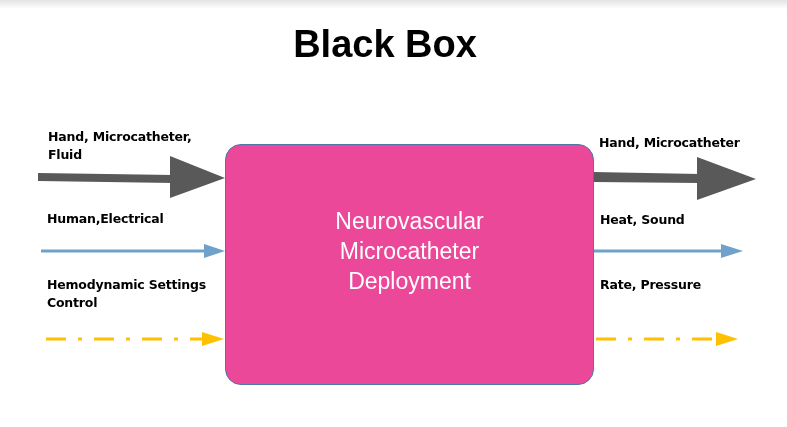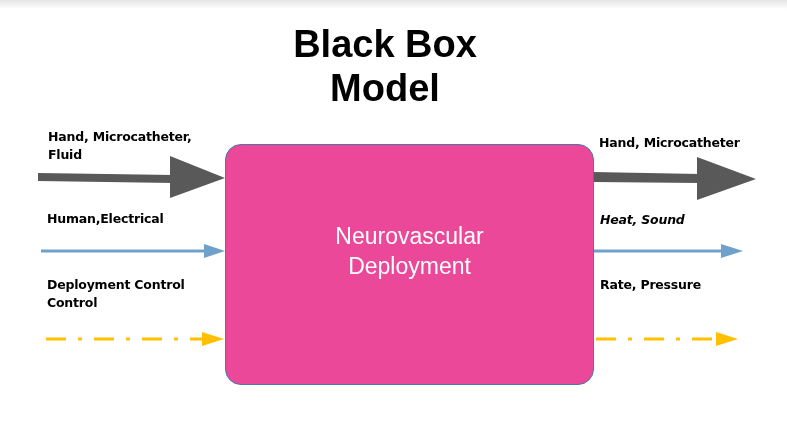--- a/index.html
+++ b/index.html
@@ -18,21 +18,20 @@
               text-align: center; margin-top: -28px; }
   svg.arrows { position: absolute; left: 0; top: 0; }
 </style>
 </head>
 <body>
 
 <div class="topbar"></div>
 
 <div class="title">
   <div>Black Box</div>
-  <div>Model</div>
 </div>
 
 <svg class="arrows" width="787" height="427">
 
   <g>
     <polygon points="38,173 174,175 174,183 38,181" fill="#595959"></polygon>
     <polygon points="170,156 225,178 170,198" fill="#595959"></polygon>
   </g>
 
   <g>
@@ -57,37 +56,38 @@
 
   <g>
     <line x1="596" y1="339" x2="719" y2="339" stroke="#ffc000" stroke-width="3" stroke-dasharray="20,12,4,12"></line>
     <polygon points="716,332 738,339 716,346" fill="#ffc000"></polygon>
   </g>
 </svg>
 
 <div class="box">
   <div class="box-text">
     <div>Neurovascular</div>
+    <div>Microcatheter</div>
     <div>Deployment</div>
   </div>
 </div>
 
 <div class="label" style="left:48px; top:128px;">
   <div>Hand, Microcatheter,</div>
   <div>Fluid</div>
 </div>
 <div class="label" style="left:47px; top:210px;">
   <div>Human,Electrical</div>
 </div>
 <div class="label" style="left:47px; top:276px;">
-  <div>Deployment Control</div>
+  <div>Hemodynamic Settings</div>
   <div>Control</div>
 </div>
 
 <div class="label" style="left:599px; top:134px;">
   <div>Hand, Microcatheter</div>
 </div>
-<div class="label" style="left:600px; top:211px;font-style:italic;">
+<div class="label" style="left:600px; top:211px;">
   <div>Heat, Sound</div>
 </div>
 <div class="label" style="left:600px; top:276px;">
   <div>Rate, Pressure</div>
 </div>
 
 </body></html>

